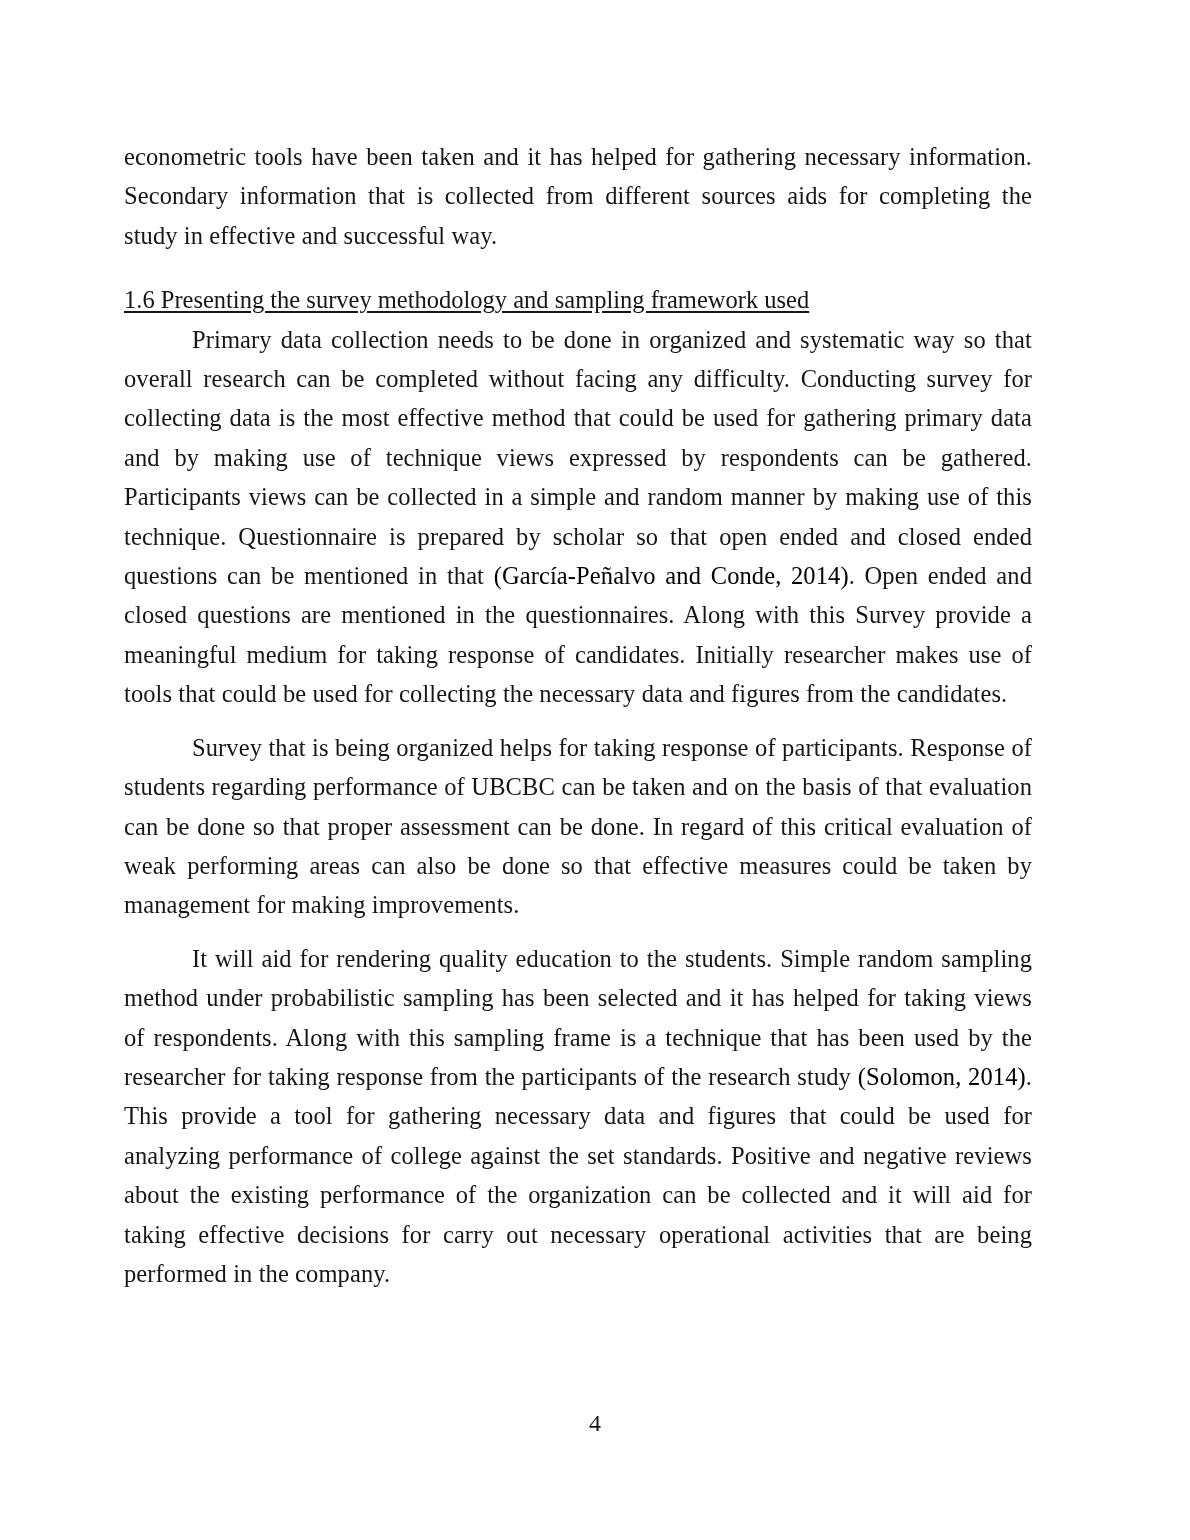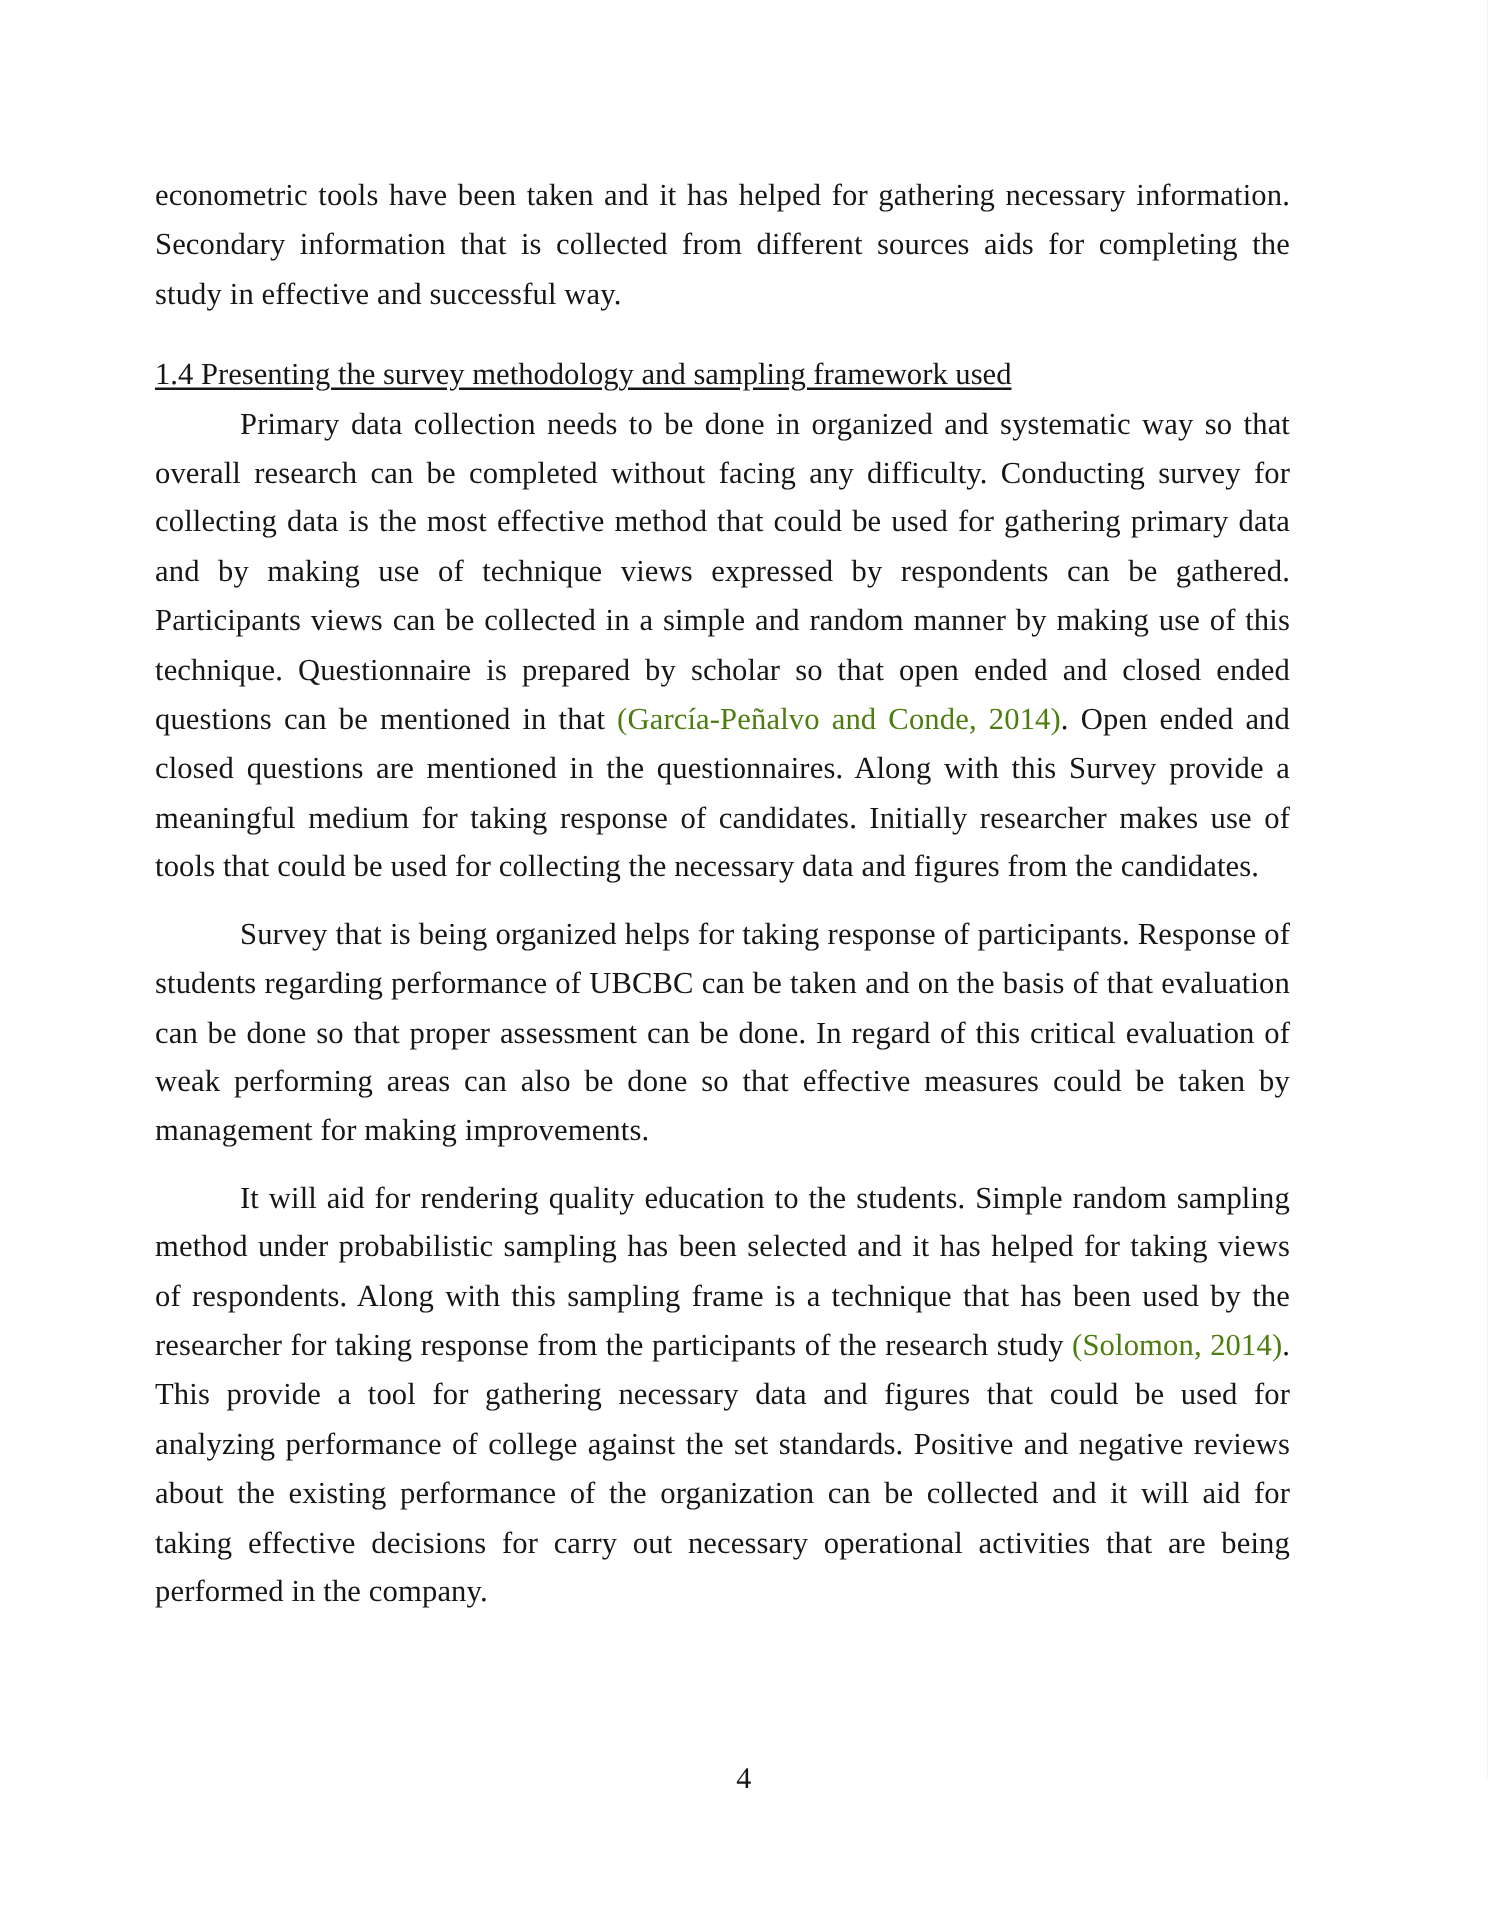--- a/index.html
+++ b/index.html
@@ -39,42 +39,42 @@
   .section-heading {
     margin: 25px 0 0 0;
     font-size: 24.5px;
     line-height: 39.4px;
     font-weight: normal;
     text-decoration: underline;
     text-underline-offset: 3px;
     text-align: left;
   }
   .citation {
-    color: #4d7c0f;
+    color: #000000;
   }
   .page-number {
     position: absolute;
     top: 1408px;
     left: 0;
     width: 100%;
     text-align: center;
     font-size: 24px;
     line-height: 30px;
     color: #161616;
   }
 </style>
 </head>
 <body>
 
 <div class="page">
   <div class="content">
 
     <p class="para">econometric tools have been taken and it has helped for gathering necessary information. Secondary information that is collected from different sources aids for completing the study in effective and successful way.</p>
 
-    <h2 class="section-heading">1.4 Presenting the survey methodology and sampling framework used</h2>
+    <h2 class="section-heading">1.6 Presenting the survey methodology and sampling framework used</h2>
 
     <p class="para indent"><span>Primary data collection needs to be done in organized and systematic way so that overall research can be completed without facing any difficulty. Conducting survey for collecting data is the most effective method that could be used for gathering primary data and by making use of technique views expressed by respondents can be gathered. Participants views can be collected in a simple and random manner by making use of this technique. Questionnaire is prepared by scholar so that open ended and closed ended questions can be mentioned in that </span><span class="citation">(García-Peñalvo and Conde, 2014)</span><span>. Open ended and closed questions are mentioned in the questionnaires. Along with this Survey provide a meaningful medium for taking response of candidates. Initially researcher makes use of tools that could be used for collecting the necessary data and figures from the candidates.</span></p>
 
     <p class="para indent gap">Survey that is being organized helps for taking response of participants. Response of students regarding performance of UBCBC can be taken and on the basis of that evaluation can be done so that proper assessment can be done. In regard of this critical evaluation of weak performing areas can also be done so that effective measures could be taken by management for making improvements.</p>
 
     <p class="para indent gap"><span>It will aid for rendering quality education to the students. Simple random sampling method under probabilistic sampling has been selected and it has helped for taking views of respondents. Along with this sampling frame is a technique that has been used by the researcher for taking response from the participants of the research study </span><span class="citation">(Solomon, 2014)</span><span>.  This provide a tool for gathering necessary data and figures that could be used for analyzing performance of college against the set standards. Positive and negative reviews about the existing performance of the organization can be collected and it will aid for taking effective decisions for carry out necessary operational activities that are being performed in the company.</span></p>
 
   </div>
 
   <div class="page-number">4</div>

